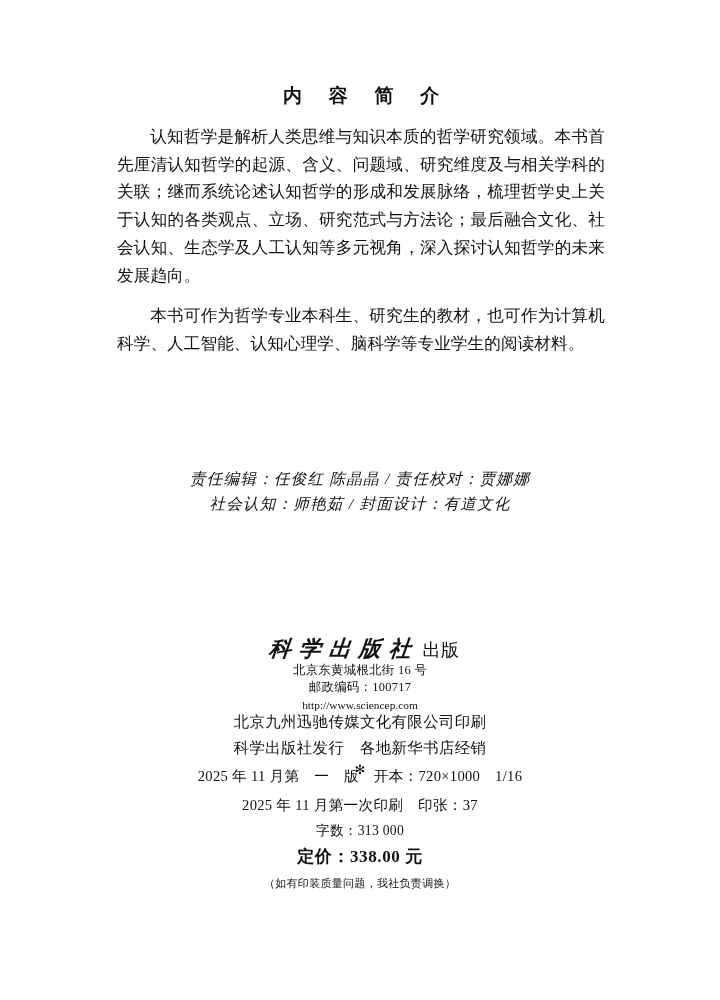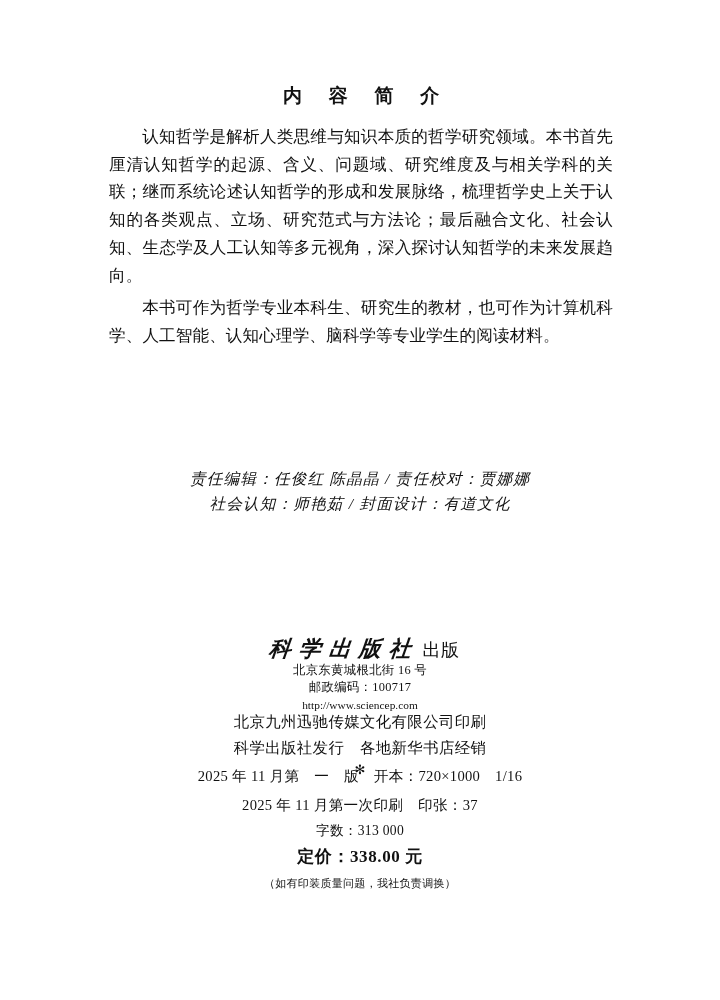--- a/index.html
+++ b/index.html
@@ -34,21 +34,21 @@
   .brief-title {
     text-align: center;
     font-weight: bold;
     font-size: 19px;
     letter-spacing: 11px;
     text-indent: 11px;
     margin: 0 0 14px 0;
     line-height: 1.3;
   }
   .brief-para {
-    margin: 4px;
+    margin: 12px;
     font-size: 16.6px;
     line-height: 1.68;
     text-align: justify;
     text-justify: inter-ideograph;
     text-indent: 2em;
     letter-spacing: 0.1px;
   }
   .brief-para + .brief-para {
     margin-top: 2px;
   }

